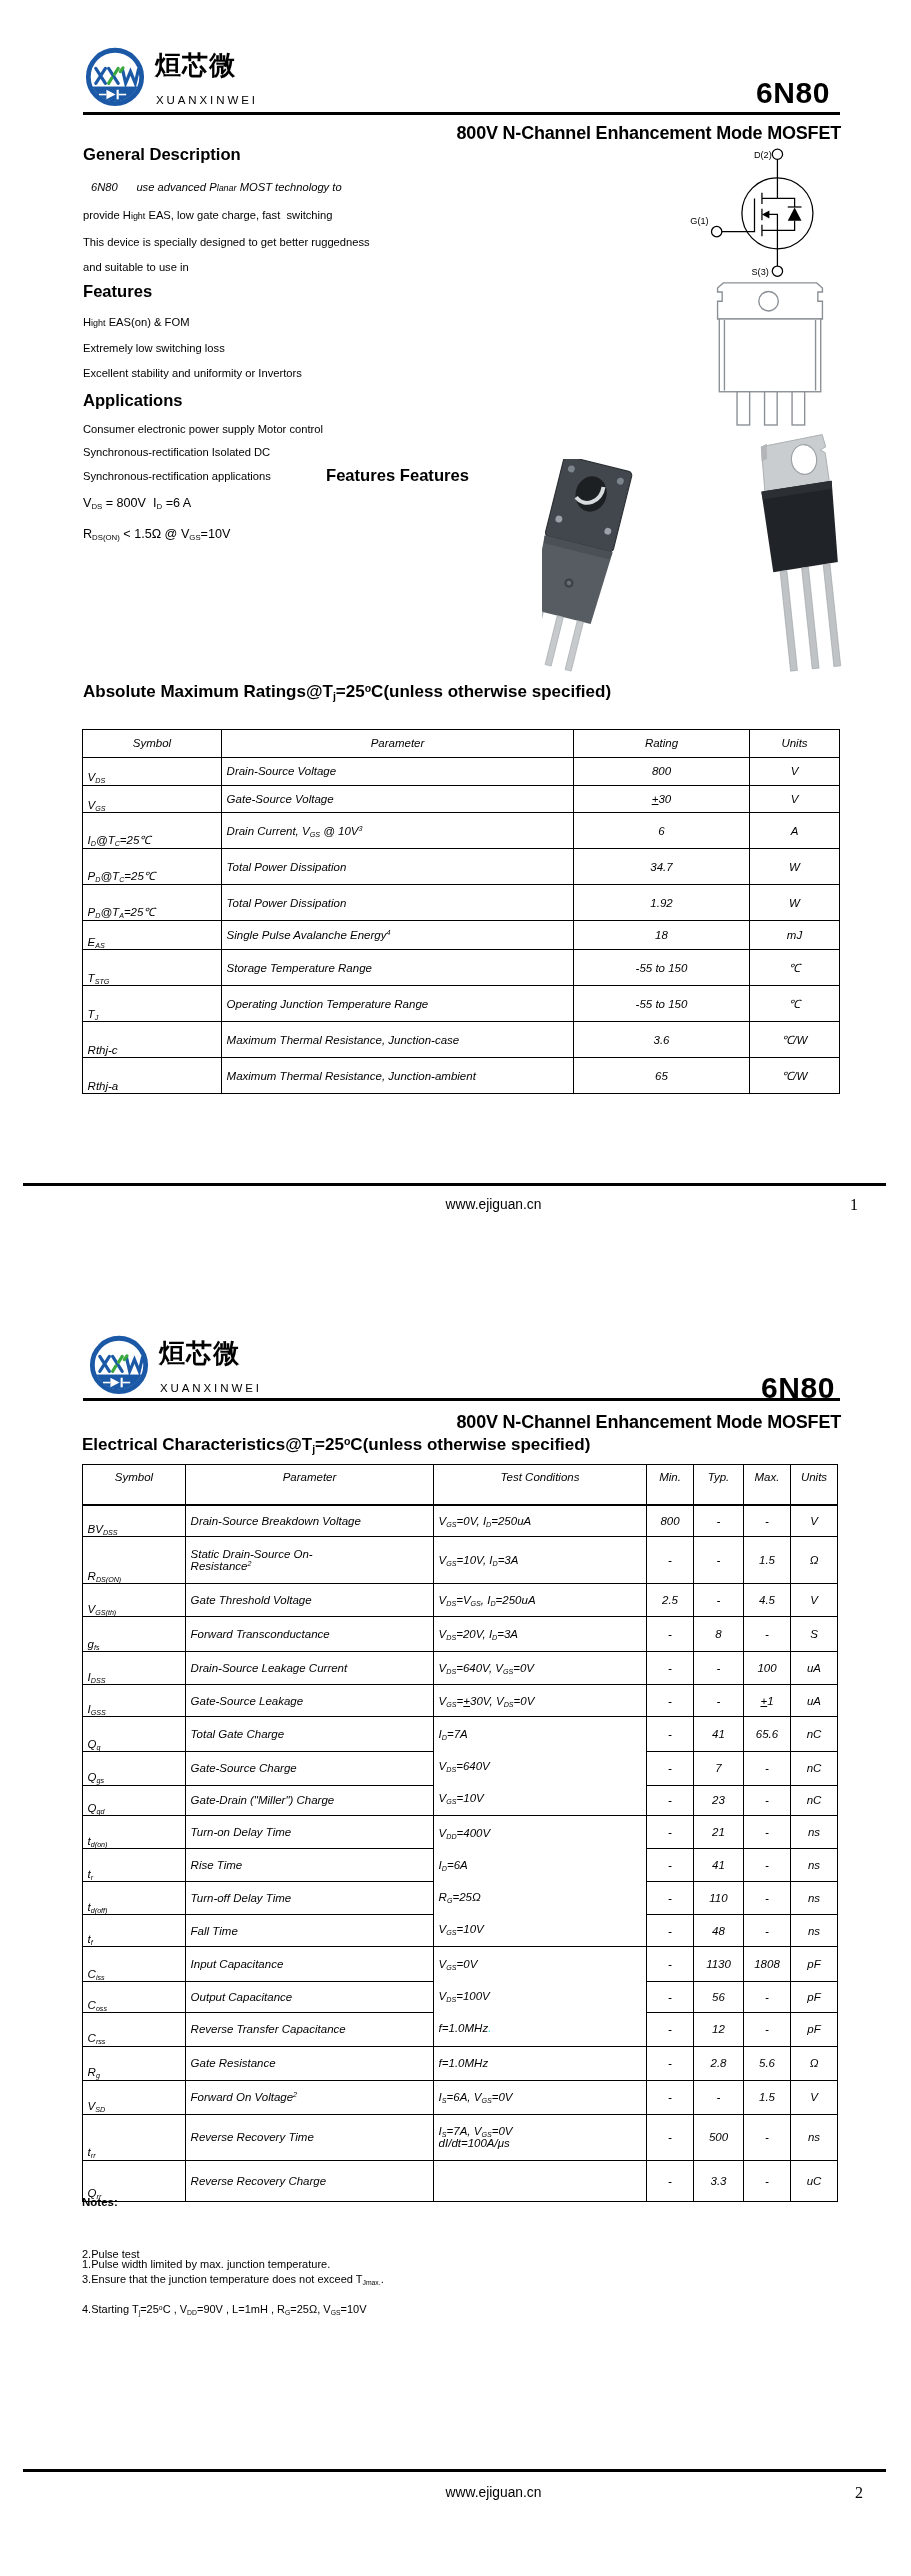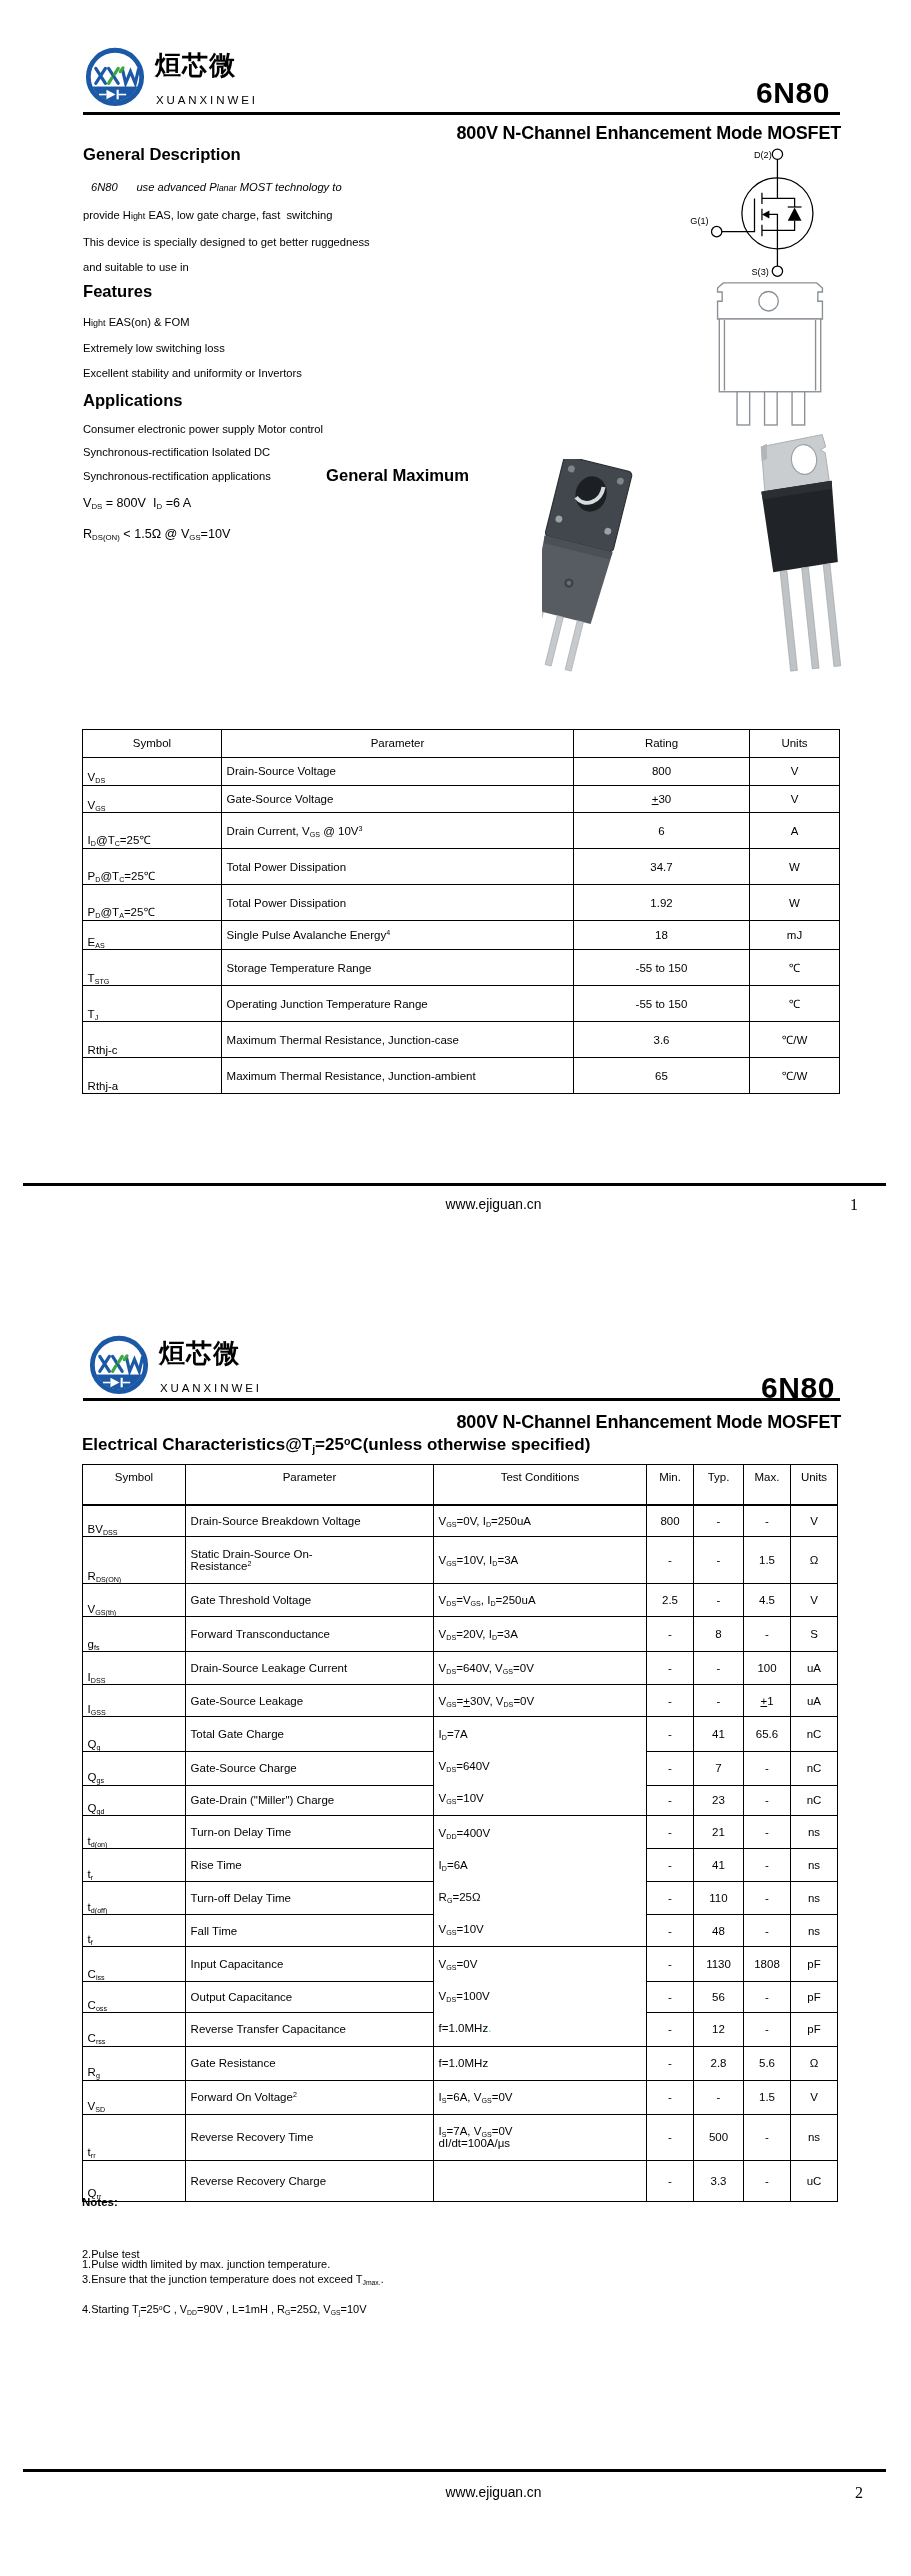--- a/index.html
+++ b/index.html
@@ -11,21 +11,21 @@
   .bodyline{font-size:11.2px;white-space:pre;}
   .gfline{font-size:12.6px;white-space:pre;}
   .partnum{font-size:30px;font-weight:700;letter-spacing:0.6px;}
   .subtitle{font-size:18px;font-weight:700;text-align:right;letter-spacing:-0.2px;}
   .tbltitle{font-size:17px;font-weight:700;}
   sub{font-size:0.62em;vertical-align:-0.25em;line-height:0;}
   sup{font-size:0.62em;vertical-align:0.5em;line-height:0;}
   .sm{font-size:0.8em;}
   .ul{text-decoration:underline;}
   .cy{color:#17e3e6;}
-  table.dt{border-collapse:collapse;table-layout:fixed;font-size:11.5px;}
+  table.dt{border-collapse:collapse;table-layout:fixed;font-size:11.5px;font-style:italic;}
   table.dt td,table.dt th{border:1.1px solid #000;padding:1.1px 4.6px;overflow:hidden;}
   table.dt th{font-weight:400;text-align:center;}
   table.dt{border:1.7px solid #000;}
   #t1 thead th{border-bottom:1.7px solid #000;vertical-align:middle;}
   #t2 thead th{border-bottom:2.3px solid #000;vertical-align:top;padding-top:5.7px;}
   td.sym{text-align:left;vertical-align:bottom;padding-bottom:3.4px;}
   td.par{text-align:left;vertical-align:middle;}
   td.cond{text-align:left;vertical-align:middle;white-space:pre-line;}
   td.condspan{line-height:32px;vertical-align:middle;}
   td.ctr{text-align:center;vertical-align:middle;}
@@ -151,24 +151,25 @@
   <div class="abs h1" style="left:83px;top:282px;">Features</div>
   <div class="abs bodyline" style="left:83px;top:316px;">H<span class="sm">ight</span> EAS(on) &amp; FOM</div>
   <div class="abs bodyline" style="left:83px;top:342px;">Extremely low switching loss</div>
   <div class="abs bodyline" style="left:83px;top:367px;">Excellent stability and uniformity or Invertors</div>
 
   <div class="abs h1" style="left:83px;top:391px;">Applications</div>
   <div class="abs bodyline" style="left:83px;top:423px;">Consumer electronic power supply Motor control</div>
   <div class="abs bodyline" style="left:83px;top:446px;">Synchronous-rectification Isolated DC</div>
   <div class="abs bodyline" style="left:83px;top:470px;">Synchronous-rectification applications</div>
 
-  <div class="abs h1" style="left:326px;top:466px;">General Maximum</div>
+  <div class="abs h1" style="left:326px;top:466px;">Features Features</div>
   <div class="abs gfline" style="left:83px;top:496px;">V<sub>DS</sub> = 800V  I<sub>D</sub> =6 A</div>
   <div class="abs gfline" style="left:83px;top:527px;">R<sub>DS(ON)</sub> &lt; 1.5Ω @ V<sub>GS</sub>=10V</div>
 
+  <div class="abs tbltitle" style="left:83px;top:682px;">Absolute Maximum Ratings@T<sub>j</sub>=25<sup>o</sup>C(unless otherwise specified)</div>
   <table class="dt abs" id="t1" style="left:82px;top:729px;width:756px;">
       <colgroup>
         <col style="width: 139px;">
         <col style="width: 352px;">
         <col style="width: 176px;">
         <col style="width: 90px;">
       </colgroup>
       <thead>
         <tr style="height: 27.5px;">
           <th>Symbol</th>

